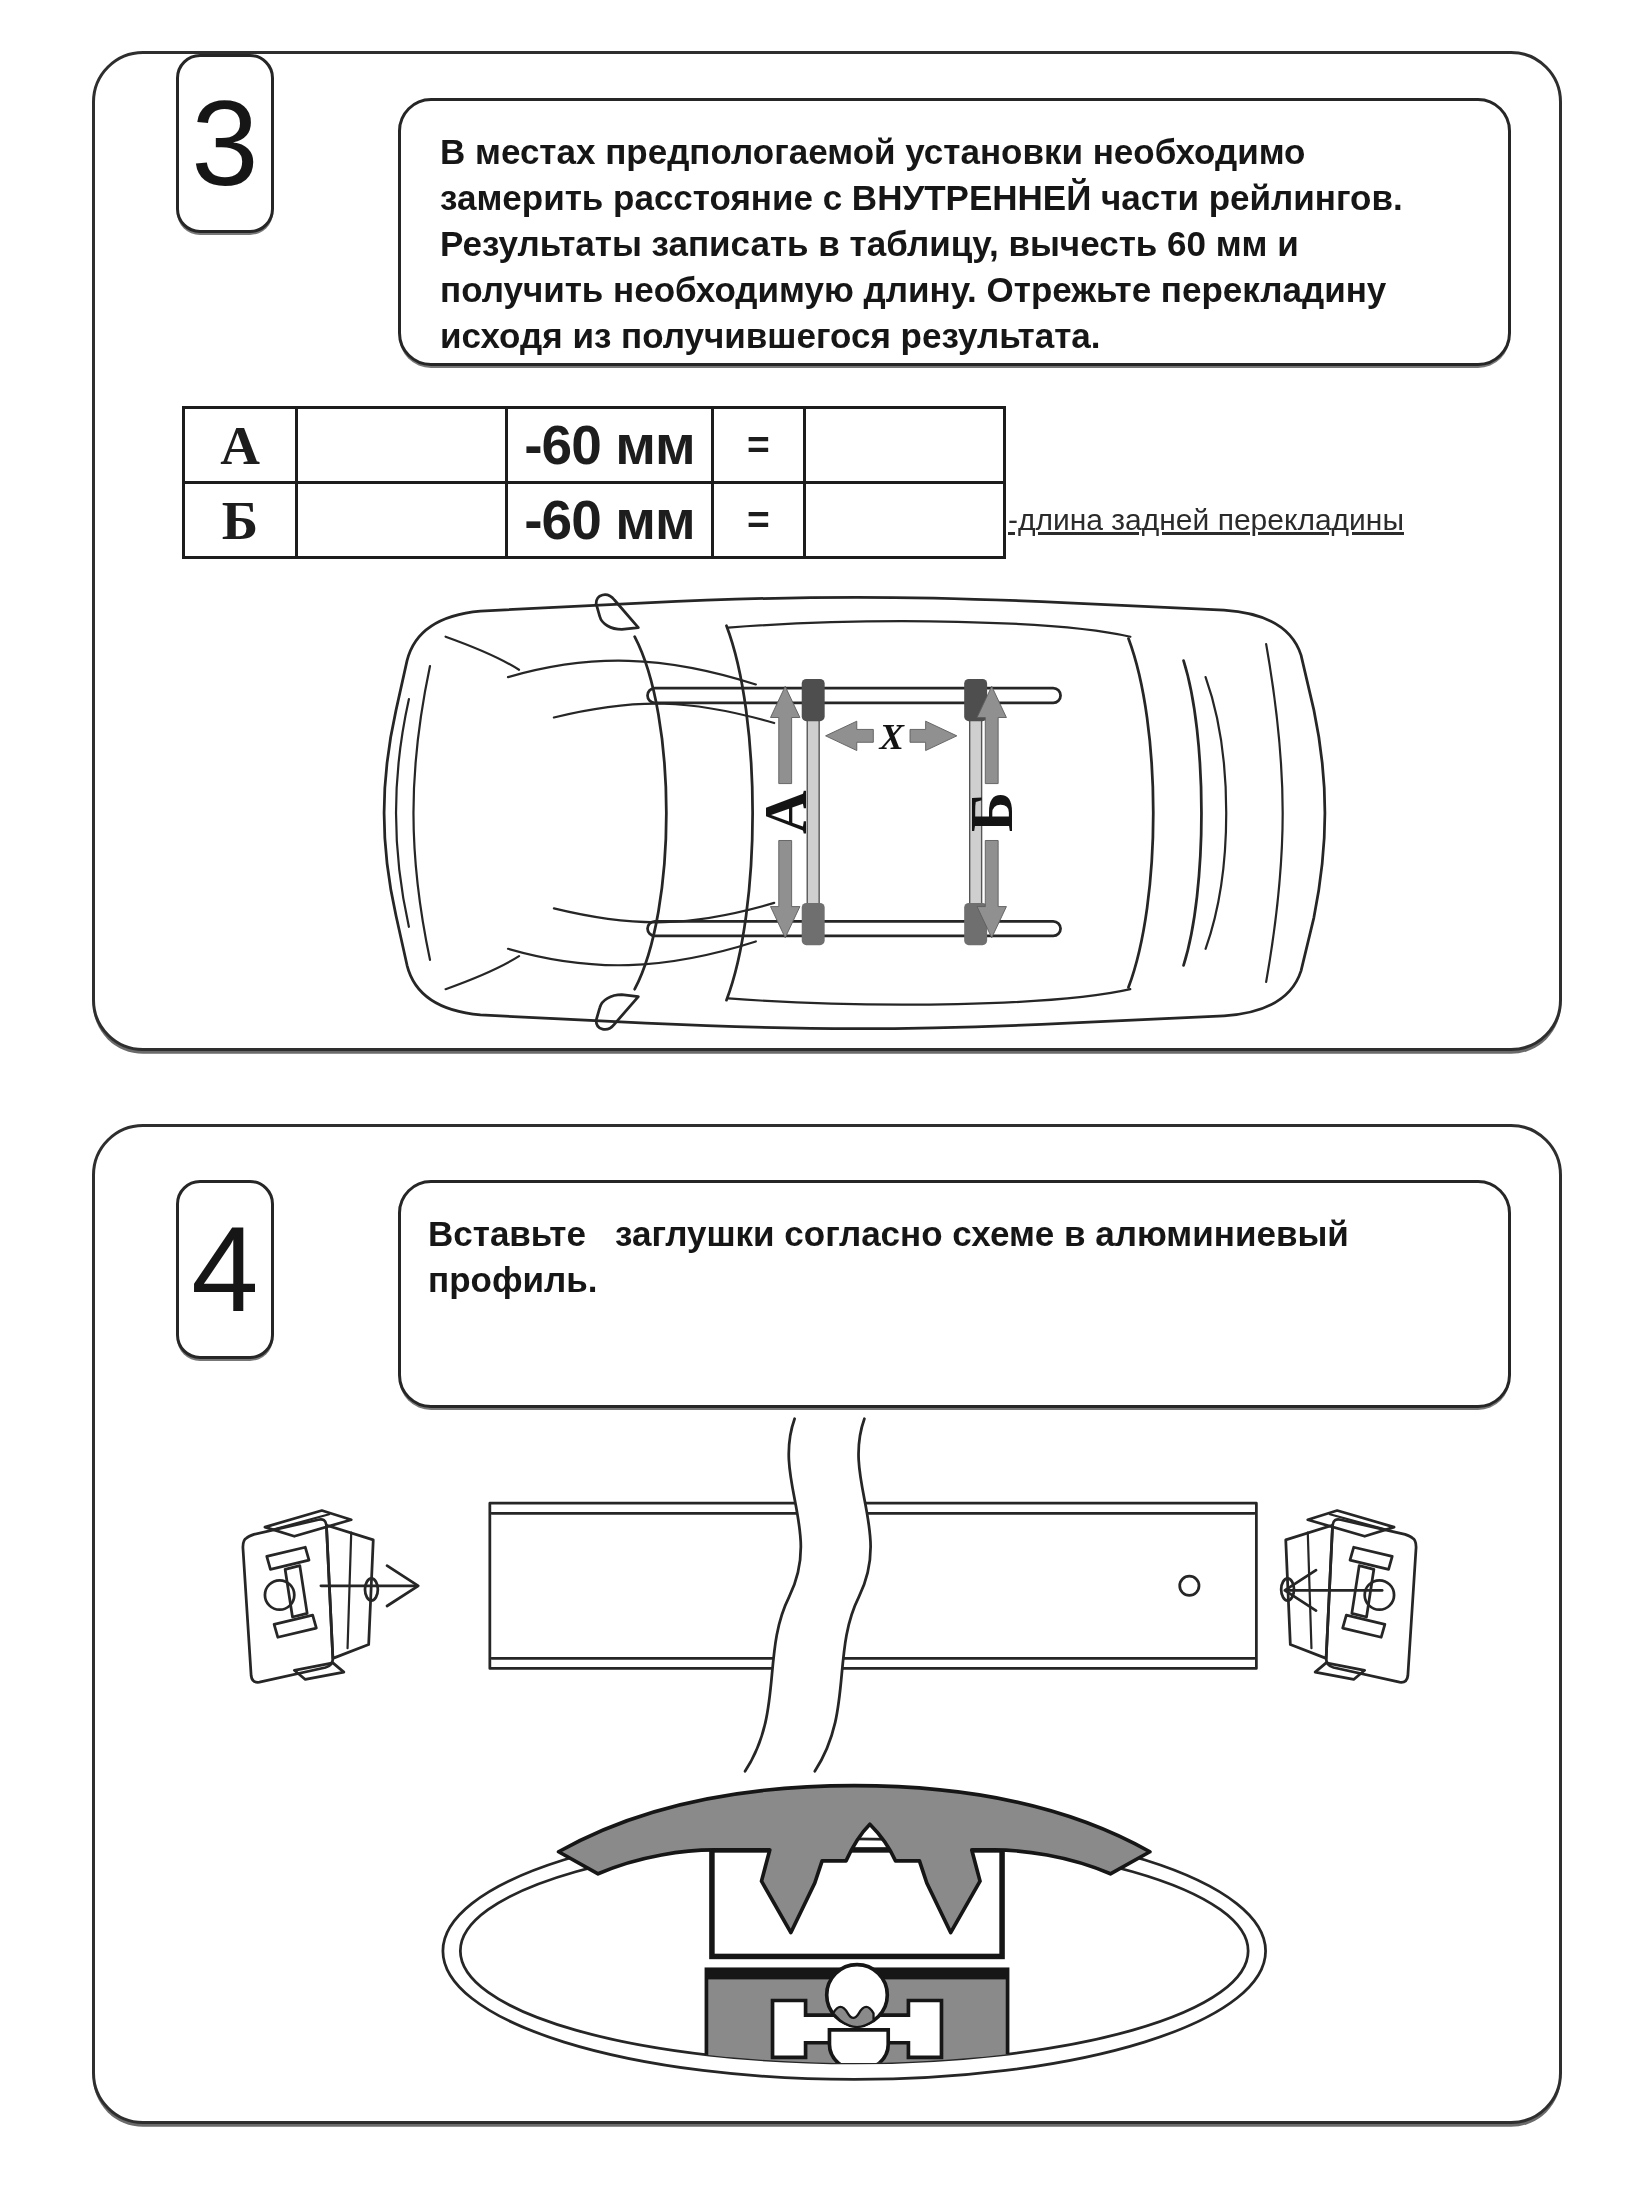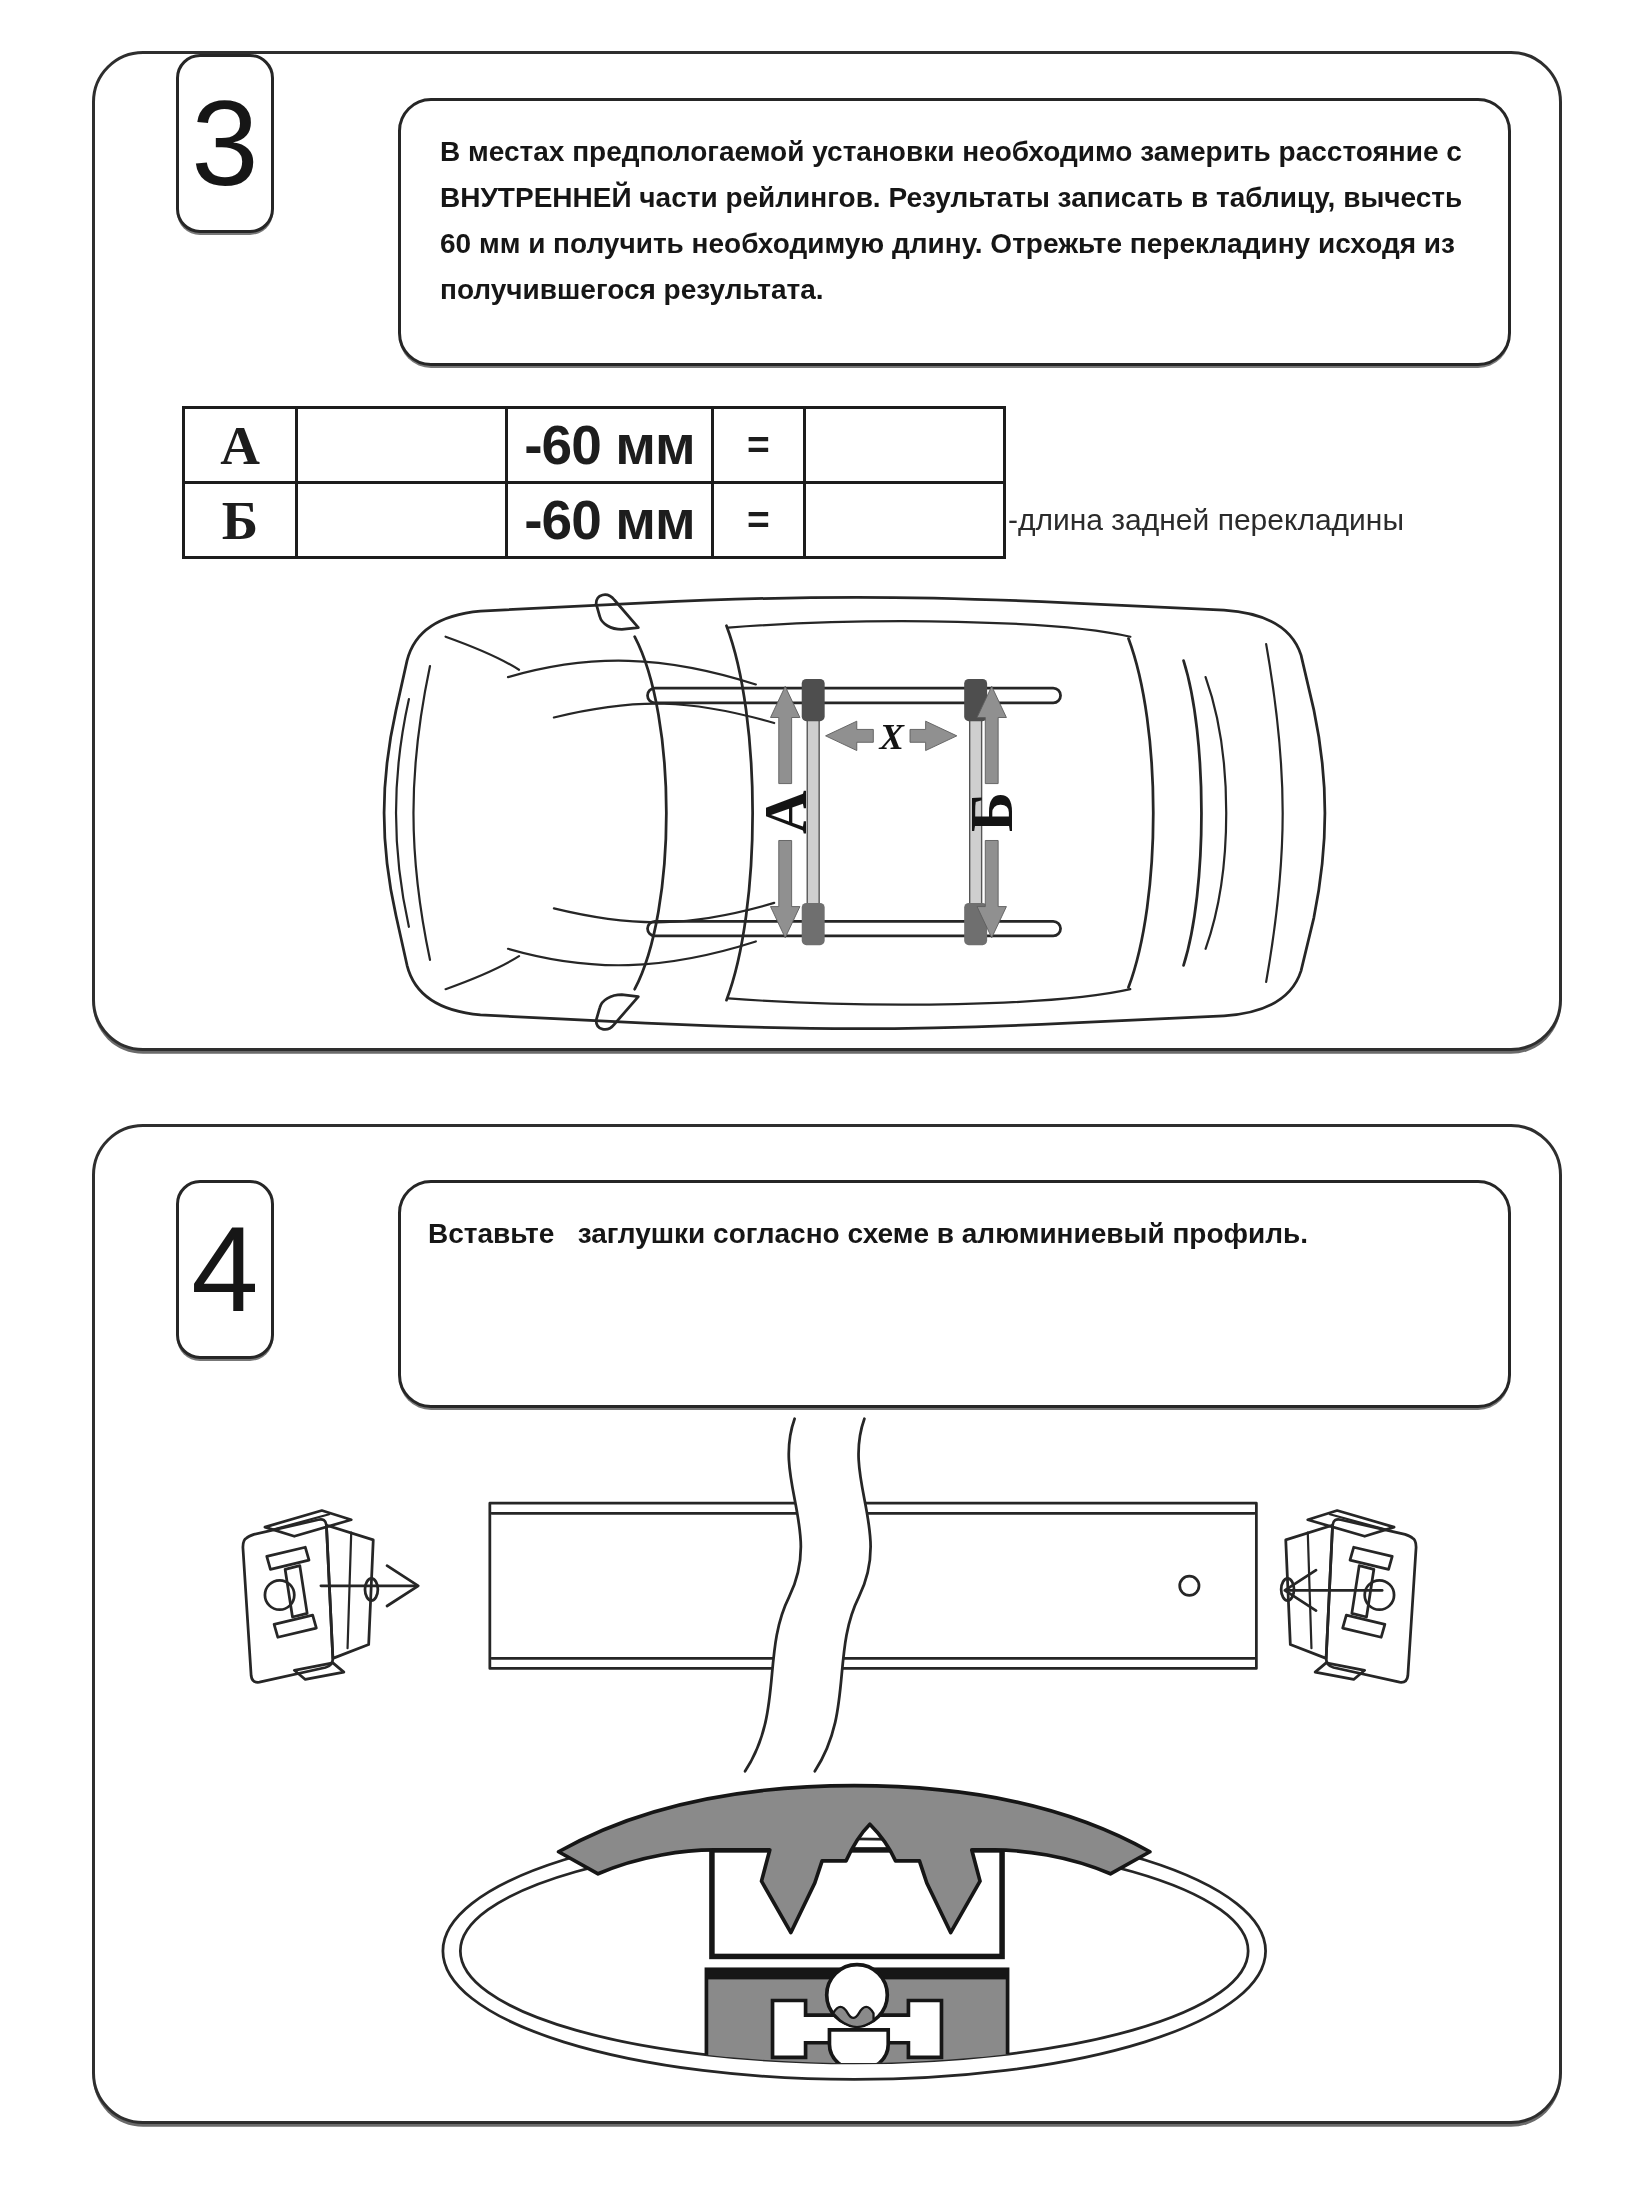--- a/index.html
+++ b/index.html
@@ -23,41 +23,41 @@
   .step-num{font-size:121px;font-weight:400;line-height:1;color:#161616;}
   .instr-box{
     position:absolute;left:303px;width:1113px;background:#fff;
     border:3.7px solid #262626;border-radius:33px;
     box-shadow:0 2.8px 0 -0.9px #777;
     padding:27.5px 39px;box-sizing:border-box;
   }
   #instr3{top:44px;height:268px;}
   #instr4{top:53px;height:228px;padding-left:27px;}
   .instr-text{
-    font-size:28px;font-weight:bold;line-height:46px;color:#161616;
+    font-size:35px;font-weight:bold;line-height:46px;color:#161616;
     letter-spacing:0px;white-space:pre-wrap;
   }
   
   #mtable{
     position:absolute;left:87px;top:352px;border-collapse:collapse;table-layout:fixed;
   }
   #mtable td{
     border:3.7px solid #1c1c1c;background:#fff;text-align:center;vertical-align:middle;
     height:72px;padding:0;
   }
   td.c-letter{width:110px;font-family:"Liberation Serif","DejaVu Serif",serif;font-weight:bold;font-size:55px;}
   td.c-blank1{width:207px;}
   td.c-minus{width:203px;font-weight:bold;font-size:55px;letter-spacing:-0.9px;}
   td.c-eq{width:89px;font-weight:bold;font-size:39px;}
   td.c-blank2{width:197px;}
   .side-label{
     position:absolute;left:913px;width:551px;font-size:30px;color:#2b2b2b;white-space:nowrap;
   }
   #side1{top:378px;}
-  #side2{top:449px;}
+  #side2{top:449px;text-decoration:underline;}
   .diagram{position:absolute;}
   svg{display:block;overflow:visible;}
   .ln{fill:none;stroke:#262626;stroke-width:3;stroke-linecap:round;stroke-linejoin:round;}
   .thin{stroke-width:2.4;}
   .serifglyph{font-family:"Liberation Serif","DejaVu Serif",serif;font-weight:bold;fill:#141414;}
 </style>
 </head>
 <body>
 
 <div id="sheet">

